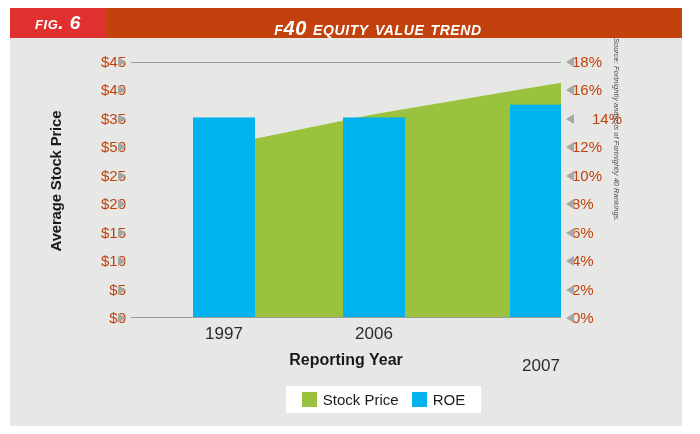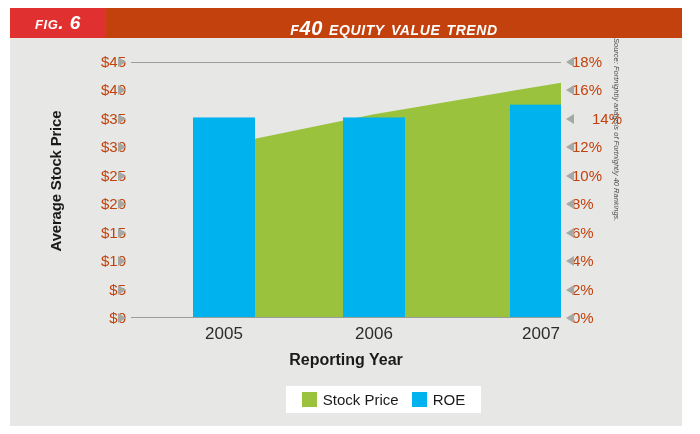--- a/index.html
+++ b/index.html
@@ -19,21 +19,21 @@
   #fig-badge{
     position:absolute;left:0;top:0;width:96px;height:30px;background:#e03030;
     display:flex;align-items:center;justify-content:center;
   }
   #fig-badge .badge-text{
     color:#ffffff;font-weight:bold;font-style:italic;font-size:19px;
     letter-spacing:.5px;font-variant:small-caps;text-transform:lowercase;
     line-height:30px;
   }
   #chart-title{
-    position:absolute;left:96px;top:0;width:576px;height:40px;
+    position:absolute;left:80px;top:0;width:576px;height:40px;
     display:flex;align-items:center;justify-content:center;
   }
   #chart-title .title-text{
     color:#ffffff;font-weight:bold;font-style:italic;font-size:20px;
     font-variant:small-caps;text-transform:lowercase;letter-spacing:.6px;
   }
   
   #plot-shell{
     position:absolute;left:10px;top:38px;width:672px;height:388px;
     background:#e7e8e6;
@@ -122,21 +122,21 @@
         <div class="tick-row tick-left" style="top: 243.556px;">$5</div>
         <div class="arrow-l" style="left: 108px; top: 246.556px;"></div>
         <div class="tick-row tick-left" style="top: 215.111px;">$10</div>
         <div class="arrow-l" style="left: 108px; top: 218.111px;"></div>
         <div class="tick-row tick-left" style="top: 186.667px;">$15</div>
         <div class="arrow-l" style="left: 108px; top: 189.667px;"></div>
         <div class="tick-row tick-left" style="top: 158.222px;">$20</div>
         <div class="arrow-l" style="left: 108px; top: 161.222px;"></div>
         <div class="tick-row tick-left" style="top: 129.778px;">$25</div>
         <div class="arrow-l" style="left: 108px; top: 132.778px;"></div>
-        <div class="tick-row tick-left" style="top: 101.333px;">$30</div>
+        <div class="tick-row tick-left" style="top: 101.333px;">$50</div>
         <div class="arrow-l" style="left: 108px; top: 104.333px;"></div>
         <div class="tick-row tick-left" style="top: 72.8889px;">$35</div>
         <div class="arrow-l" style="left: 108px; top: 75.8889px;"></div>
         <div class="tick-row tick-left" style="top: 44.4444px;">$40</div>
         <div class="arrow-l" style="left: 108px; top: 47.4444px;"></div>
         <div class="tick-row tick-left" style="top: 16px;">$45</div>
         <div class="arrow-l" style="left: 108px; top: 19px;"></div>
       </div>
     <div id="ticks-right">
         <div class="tick-row tick-right" style="top: 272px;">0%</div>
@@ -166,23 +166,23 @@
       <svg class="series" id="series-svg" width="430" height="256">
           <polygon points="124,76.80000000000001 243,52.3377777777778 441,18.773333333333312 441,256 124,256" fill="#9ac23d"></polygon>
           <rect x="62" y="55.46666666666667" width="62" height="200.53333333333333" fill="#00b2ed"></rect>
           <rect x="212" y="55.46666666666667" width="62" height="200.53333333333333" fill="#00b2ed"></rect>
           <rect x="379" y="42.66666666666666" width="62" height="213.33333333333334" fill="#00b2ed"></rect>
         </svg>
       <div id="gridline-base"></div>
     </div>
 
     <div id="x-ticks">
-        <div class="x-tick" style="left: 154px;">2005</div>
+        <div class="x-tick" style="left: 154px;">1997</div>
         <div class="x-tick" style="left: 304px;">2006</div>
-        <div class="x-tick" style="left: 471px;">2007</div>
+        <div class="x-tick" style="left: 471px; margin-top: 32px;">2007</div>
       </div>
 
     <div id="x-axis-title">Reporting Year</div>
 
     <div id="legend">
         <div class="legend-item">
           <span class="swatch" style="background: rgb(154, 194, 61);"></span>
           <span class="legend-label">Stock Price</span>
         </div>
         <div class="legend-item">

